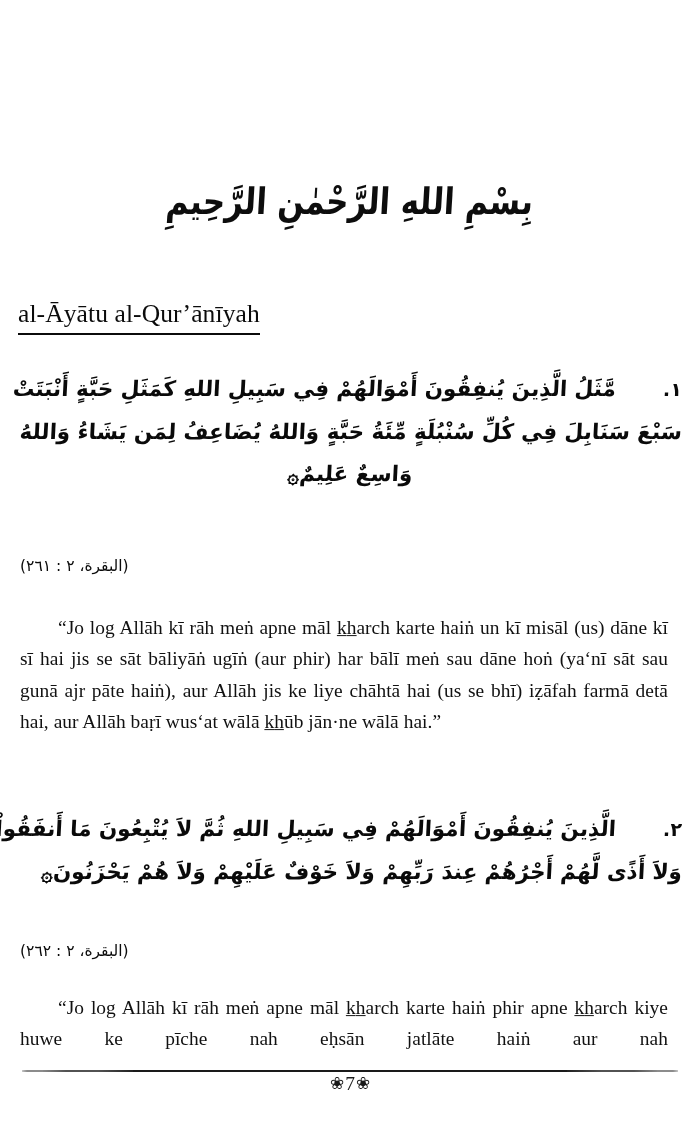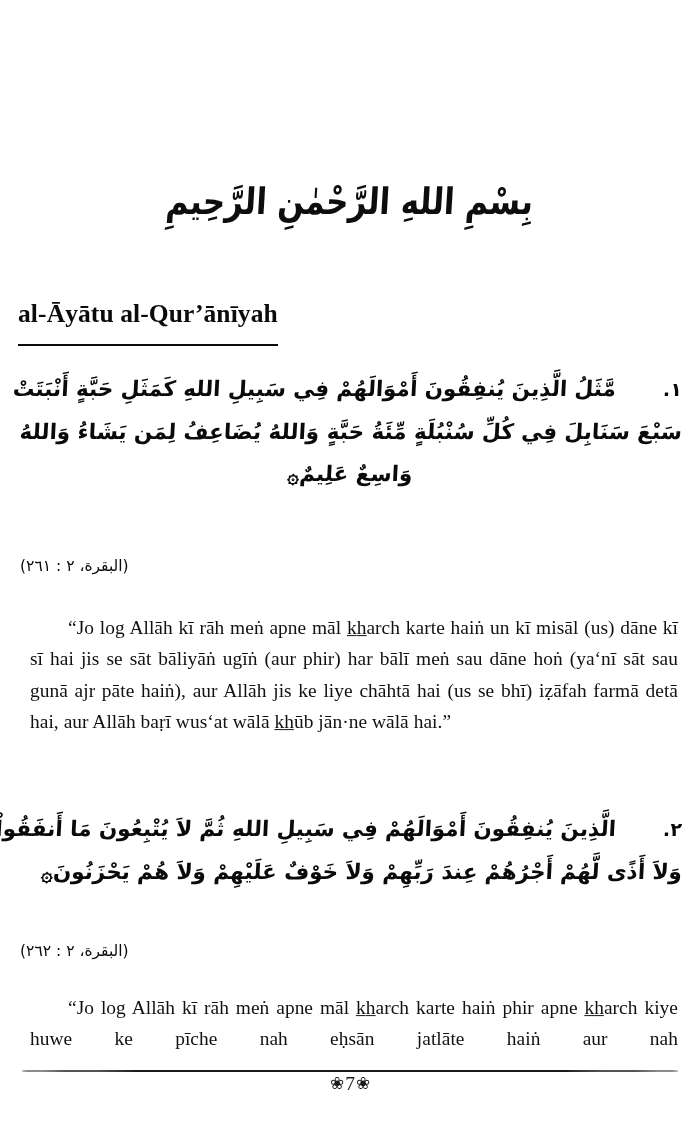--- a/index.html
+++ b/index.html
@@ -38,25 +38,25 @@
     display: inline-block;
     font-weight: 700;
   }
   
   .section-heading {
     position: absolute;
     top: 300px;
     left: 18px;
     font-family: "Liberation Serif", "DejaVu Serif", serif;
     font-size: 25.5px;
-    font-weight: 700;
+    font-weight: 400;
     letter-spacing: 0.1px;
     color: #0b0b0b;
     border-bottom: 2.1px solid #0b0b0b;
-    padding-bottom: 15px;
+    padding-bottom: 4px;
     line-height: 1.12;
   }
   
   .ayah-block {
     position: absolute;
     left: 18px;
     width: 664px;
     direction: rtl;
     text-align: right;
     font-family: "DejaVu Sans", "Liberation Sans", sans-serif;
@@ -101,21 +101,20 @@
     left: 20px;
     width: 648px;
     font-family: "Liberation Serif", "DejaVu Serif", serif;
     font-size: 19.4px;
     line-height: 1.62;
     color: #111111;
     text-align: justify;
     text-align-last: left;
     text-indent: 38px;
     letter-spacing: 0.05px;
-    margin-left: 10px;
   }
   .translation.last { text-align-last: justify; }
   
   .footer-rule {
     position: absolute;
     top: 1070px;
     left: 22px;
     width: 656px;
     height: 1.6px;
     background: #1a1a1a;

